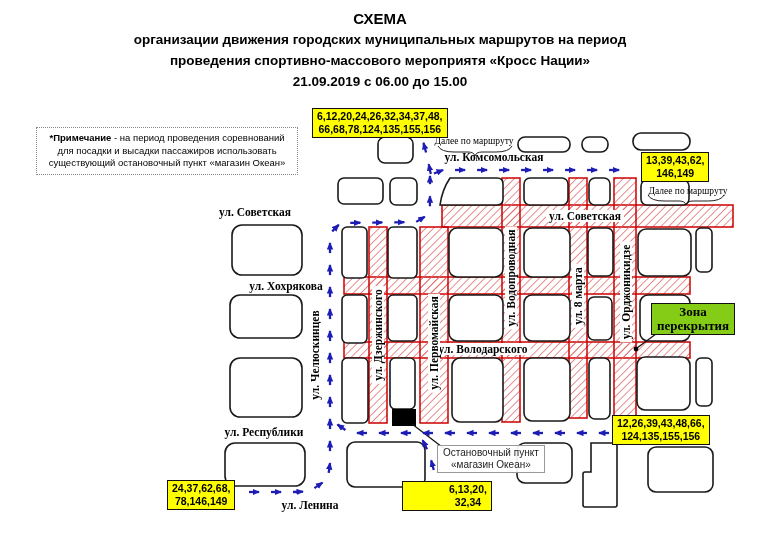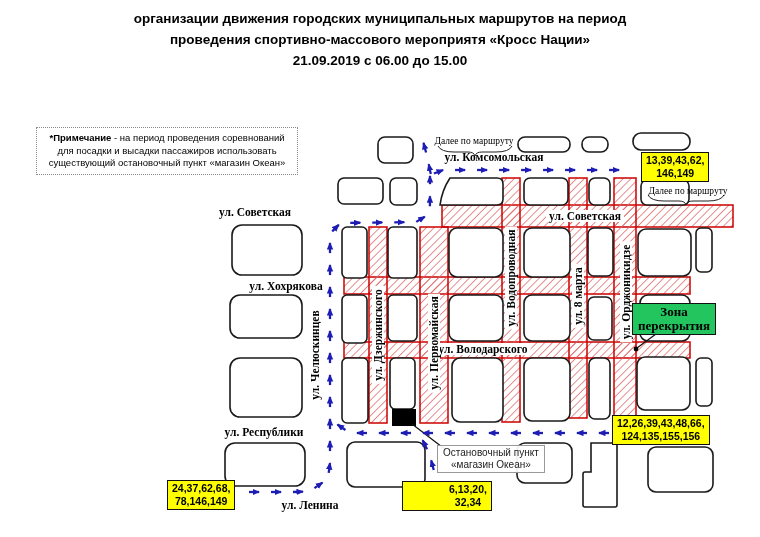--- a/index.html
+++ b/index.html
@@ -13,21 +13,21 @@
         font-size:9.5px;line-height:12.5px;text-align:center;padding:4px 5px;background:#fff;}
   .lbl{position:absolute;font-family:"Liberation Serif",serif;font-weight:bold;font-size:11.5px;
        white-space:nowrap;transform:translate(-50%,-50%);}
   .vert{transform:translate(-50%,-50%) rotate(-90deg);}
   .onwhite{background:#fff;padding:0 3px;line-height:12px;}
   .dalee{position:absolute;font-family:"Liberation Serif",serif;font-size:9.5px;white-space:nowrap;
          transform:translate(-50%,-50%);}
   .ybox{position:absolute;background:#ffff00;border:1.6px solid #111;
         font-weight:bold;font-size:10.5px;line-height:13px;text-align:center;
         padding:1px 4px;white-space:nowrap;z-index:5;}
-  .zona{position:absolute;left:632px;top:303px;background:#22c55e;border:1.4px solid #111;
+  .zona{position:absolute;left:651px;top:303px;background:#84cc16;border:1.4px solid #111;
         font-family:"Liberation Serif",serif;font-weight:bold;font-size:13px;line-height:14px;
         text-align:center;padding:1px 5px;z-index:4;}
   .callout{position:absolute;left:437px;top:445px;background:rgba(255,255,255,.92);
         border:1.3px solid #999;font-size:10px;line-height:12px;color:#222;text-align:center;
         padding:1px 5px;z-index:4;}
   .closure{fill:url(#hatch);stroke:#cc0000;stroke-width:1.5;}
   .blk{fill:#fff;stroke:#1a1a1a;stroke-width:1.6;}
   .route-dash{stroke:#1d1db5;stroke-width:2.3;fill:none;}
   .leader{stroke:#111;stroke-width:1.2;fill:none;}
   .brace{stroke:#222;stroke-width:1;fill:none;}
@@ -165,27 +165,32 @@
         <line x1="543.0557280900008" y1="170" x2="553.0557280900008" y2="170" class="route-dash" marker-end="url(#arrowhead)"></line>
         <line x1="565.0557280900008" y1="170" x2="575.0557280900009" y2="170" class="route-dash" marker-end="url(#arrowhead)"></line>
         <line x1="587.0557280900009" y1="170" x2="597.0557280900009" y2="170" class="route-dash" marker-end="url(#arrowhead)"></line>
         <line x1="609.0557280900009" y1="170" x2="619.0557280900009" y2="170" class="route-dash" marker-end="url(#arrowhead)"></line>
         <line x1="433.74233734943965" y1="470.03376506039876" x2="431.16571084383634" y2="460.3714156643863" class="route-dash" marker-end="url(#arrowhead)"></line>
         <line x1="427.05512814005033" y1="449.12863232678416" x2="422.6955392743573" y2="440.17375498410024" class="route-dash" marker-end="url(#arrowhead)"></line>
       </g>
   </svg>
 
   <div class="title">
+    <div class="t1">СХЕМА</div>
     <div class="t2">организации движения городских муниципальных маршрутов на период</div>
     <div class="t2">проведения спортивно-массового мероприятя «Кросс Нации»</div>
     <div class="t2">21.09.2019 с 06.00 до 15.00</div>
   </div>
 
   <div class="note"><b>*Примечание</b><span> - на период проведения соревнований для посадки и высадки пассажиров использовать существующий остановочный пункт «магазин Океан»</span></div>
 
+  <div class="ybox" style="left:312px;top:108px;">
+    <div>6,12,20,24,26,32,34,37,48,</div>
+    <div>66,68,78,124,135,155,156</div>
+  </div>
   <div class="ybox" style="left:641px;top:152px;">
     <div>13,39,43,62,</div>
     <div>146,149</div>
   </div>
   <div class="ybox" style="left:612px;top:415px;">
     <div>12,26,39,43,48,66,</div>
     <div>124,135,155,156</div>
   </div>
   <div class="ybox" style="left:402px;top:481px;padding-left:46px;">
     <div>6,13,20,</div>

